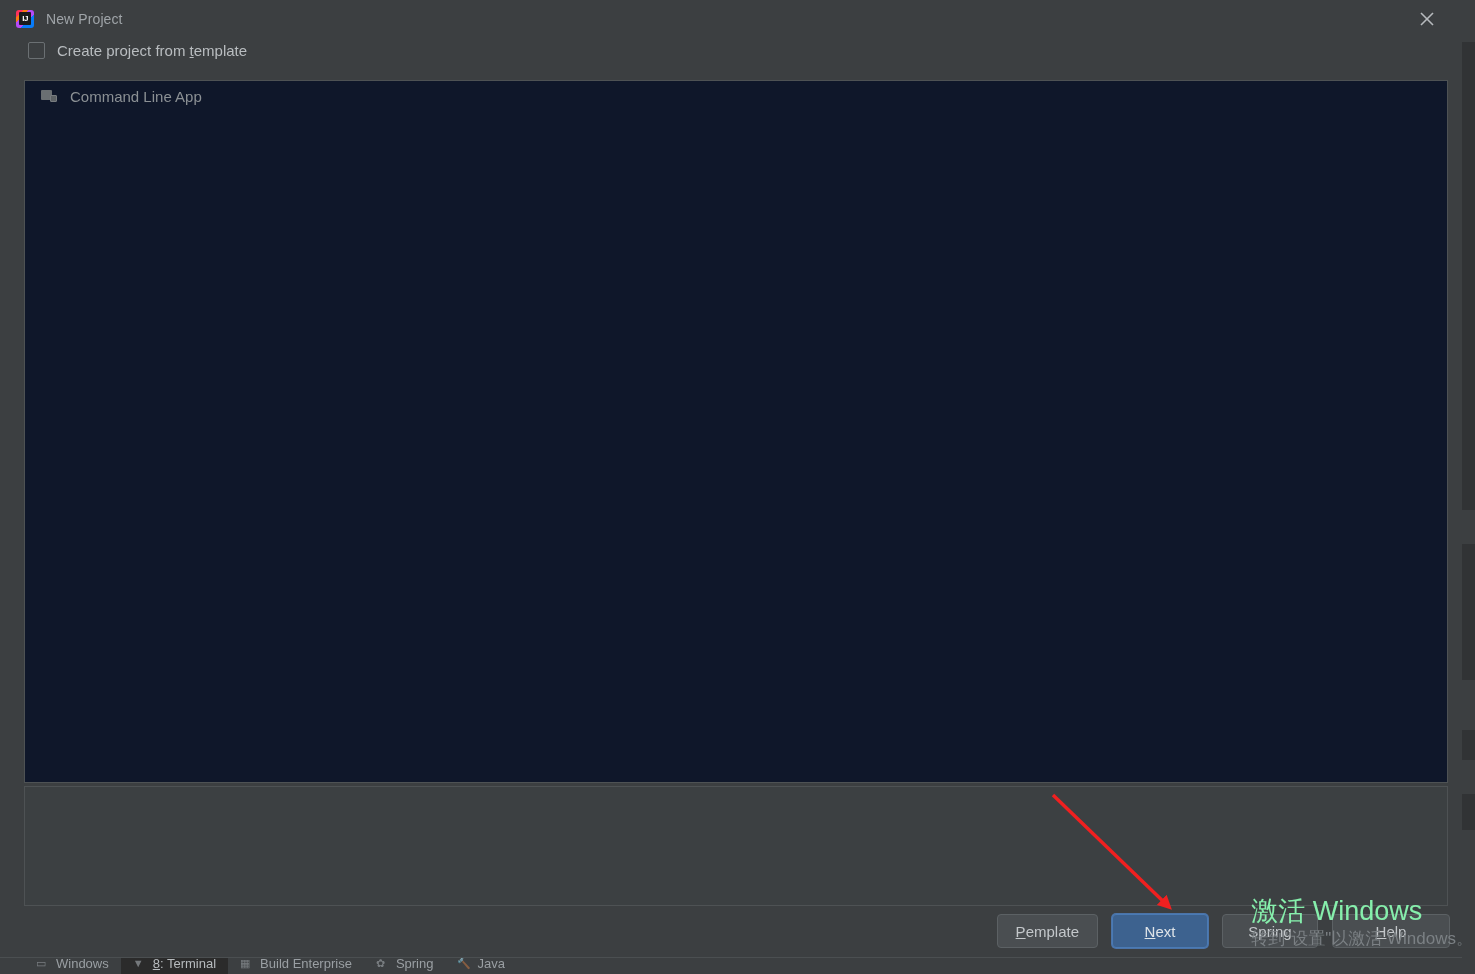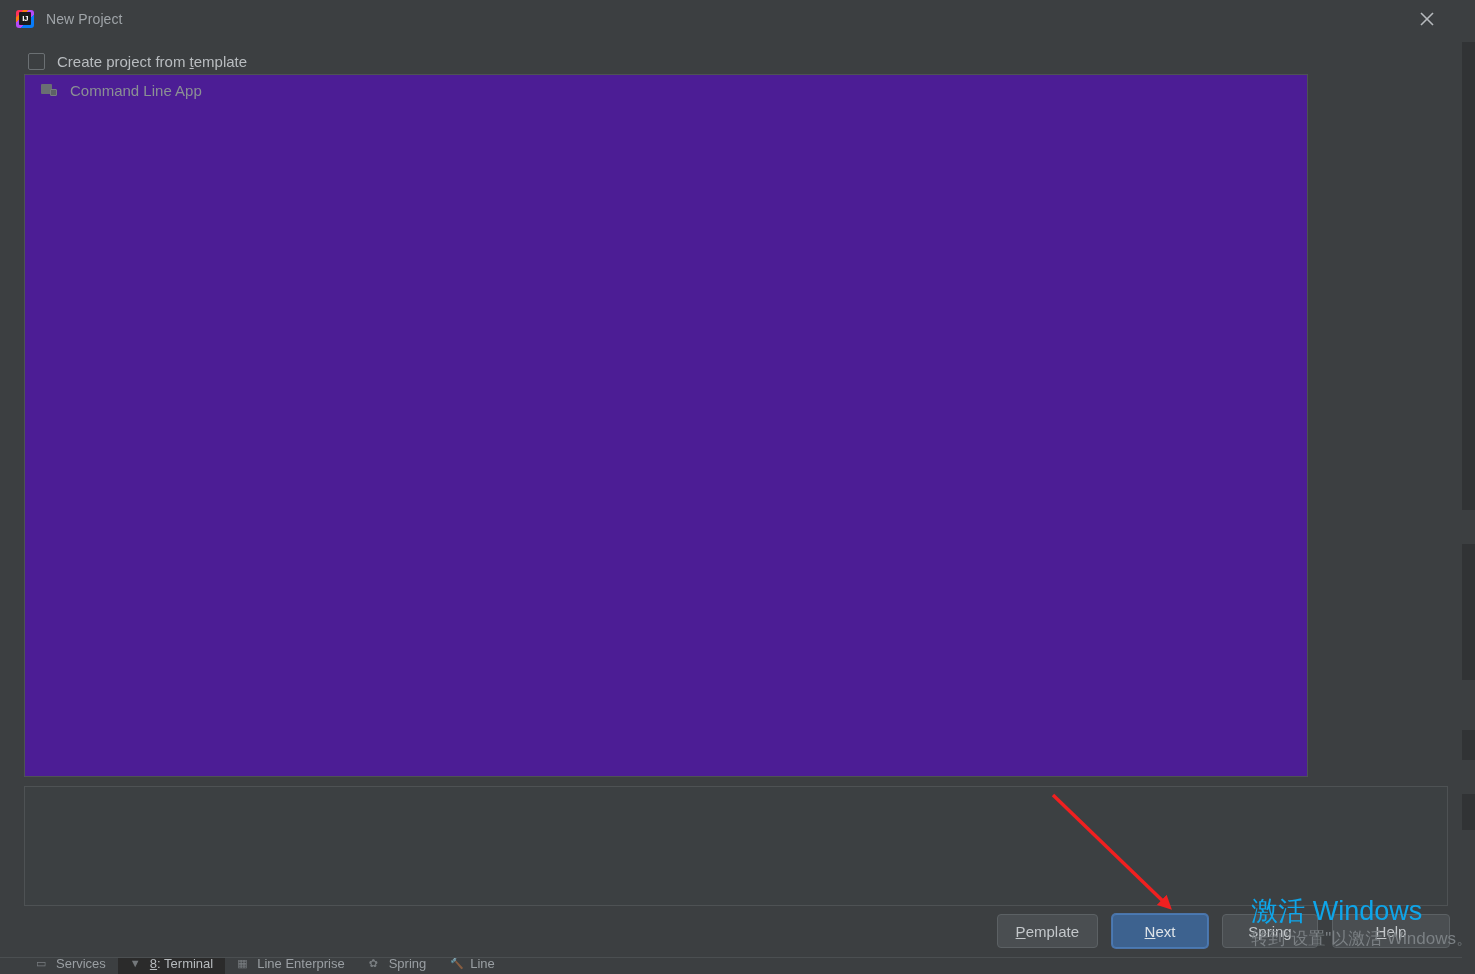--- a/index.html
+++ b/index.html
@@ -146,21 +146,21 @@
     position: absolute;
     right: 22px; top: 6px;
     width: 26px; height: 26px;
     cursor: pointer;
   }
   .close-btn svg { display: block; }
 
   
   .checkbox-row {
     display: flex;
-    align-items: flex-end;
+    align-items: flex-start;
     padding-left: 28px;
     height: 28px;
     margin-top: 4px;
     cursor: pointer;
     width: max-content;
   }
   .cbox {
     width: 15px; height: 15px;
     border: 1px solid #6b7073;
     border-radius: 2px;
@@ -170,24 +170,24 @@
   }
   .cbox-label {
     font-size: 15px;
     color: #b9bdc0;
   }
   .cbox-label u { text-decoration: underline; }
 
   
   .list-panel {
     position: absolute;
-    left: 24px; top: 74px;
-    width: 1284px;
+    left: 24px; top: 80px;
+    width: 1424px;
     height: 703px;
-    background: #4c1d95;
+    background: #0f172a;
     border: 1px solid #4e5254;
     box-sizing: border-box;
     overflow: hidden;
   }
   .list-item {
     display: flex;
     align-items: center;
     height: 30px;
     padding-left: 16px;
     gap: 12px;
@@ -291,21 +291,21 @@
     bottom: 24px;
     text-align: left;
     pointer-events: none;
     color: #7f8589;
     font-family: "Liberation Sans", sans-serif;
     white-space: nowrap;
   }
   .watermark .wm-title {
     font-size: 27px;
     line-height: 34px;
-    color: #0ea5e9;
+    color: #86efac;
   }
   .watermark .wm-sub {
     font-size: 17px;
     line-height: 22px;
     color: #7b8084;
   }
 </style>
 </head>
 <body>
 
@@ -328,37 +328,37 @@
       <div class="ide-right-seg" style="top:0px;height:42px;"></div>
       <div class="ide-right-seg" style="top:510px;height:34px;"></div>
       <div class="ide-right-seg" style="top:680px;height:50px;"></div>
       <div class="ide-right-seg" style="top:760px;height:34px;"></div>
       <div class="ide-right-seg" style="top:830px;height:128px;"></div>
     </div>
 
     <div class="ide-bottom-bar">
       <div class="tool-tab">
         <span class="glyph">▭</span>
-        <span>Services</span>
+        <span>Windows</span>
       </div>
       <div class="tool-tab selected">
         <span class="glyph">▼</span>
         <span><u>8</u><span>: Terminal</span></span>
       </div>
       <div class="tool-tab">
         <span class="glyph">▦</span>
-        <span>Line Enterprise</span>
+        <span>Build Enterprise</span>
       </div>
       <div class="tool-tab">
         <span class="glyph">✿</span>
         <span>Spring</span>
       </div>
       <div class="tool-tab">
         <span class="glyph">🔨</span>
-        <span>Line</span>
+        <span>Java</span>
       </div>
     </div>
   </div>
 
   <div class="dialog">
 
     <div class="titlebar">
       <div class="app-icon">
         <span class="ij-square">IJ</span>
       </div>

